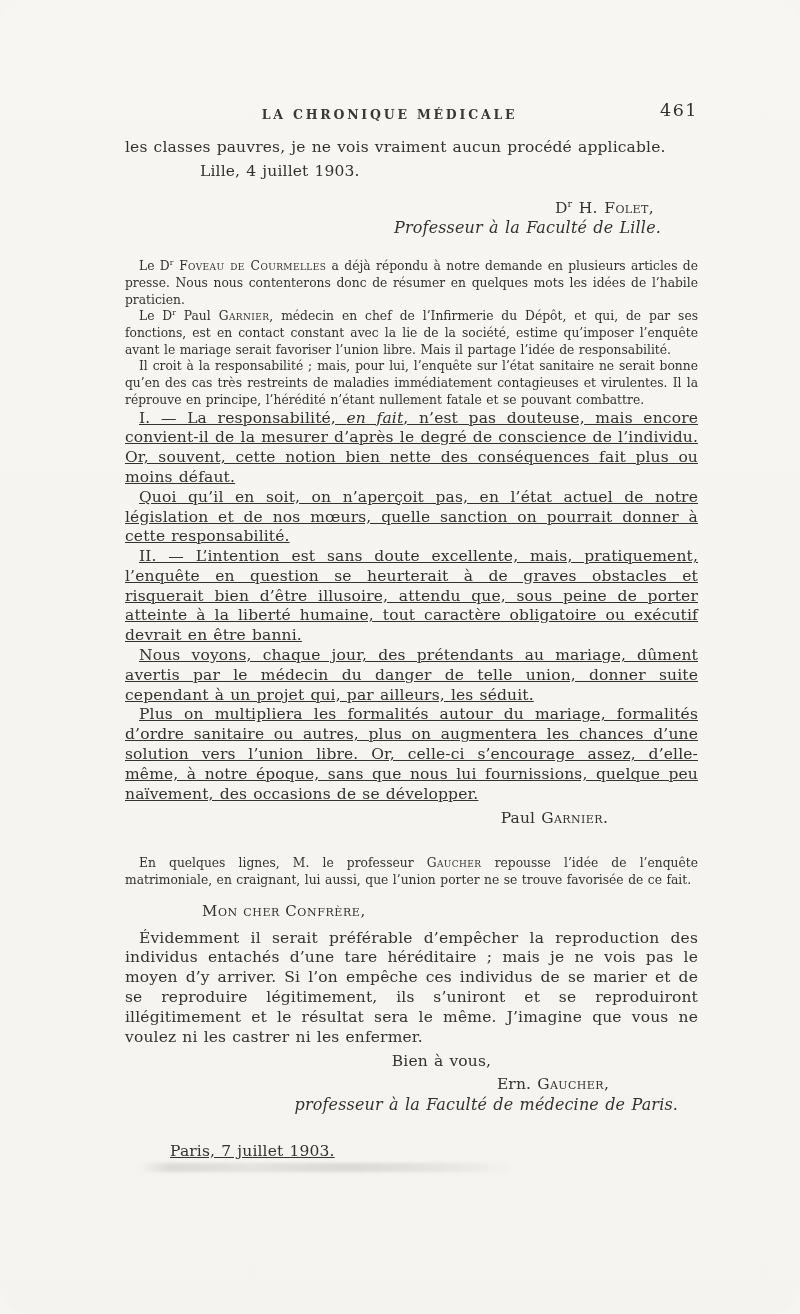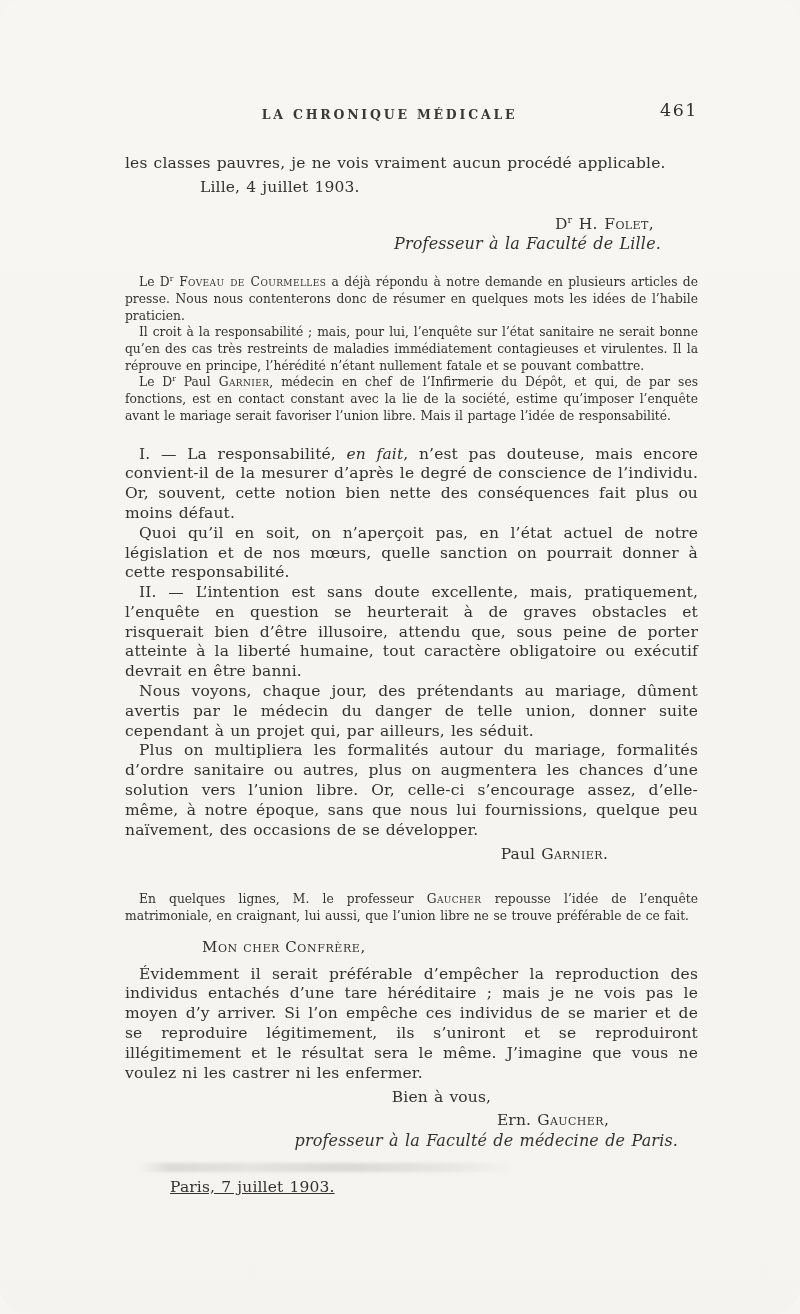--- a/index.html
+++ b/index.html
@@ -59,27 +59,27 @@
     line-height: 16.7px;
     text-align: justify;
     word-spacing: 0.6px;
   }
   .indent { text-indent: 14px; }
   .sc { font-variant: small-caps; letter-spacing: 0.4px; }
   .italic { font-style: italic; }
   sup { font-size: 62%; vertical-align: super; line-height: 0; }
 
   
-  .intro       { margin-top: 28px; }
+  .intro       { margin-top: 12px; }
   .dateline-1  { margin-top: 4px; padding-left: 75px; text-align: left; }
   .sig-right   { text-align: right; }
   .sig1-name   { margin-top: 17px; padding-right: 44px; }
   .sig1-title  { padding-right: 37px; font-size: 16px; }
   .note-a      { margin-top: 20px; }
-  .main-reply  { margin-top: 20px; }
+  .main-reply  { margin-top: 0; text-decoration: underline; }
   .sig2        { margin-top: 5px; padding-right: 90px; }
   .note-b      { margin-top: 26px; }
   .salutation  {
     margin-top: 13px; padding-left: 77px;
     font-size: 15px; letter-spacing: 0.6px;
     text-align: left;
   }
   .letter-body { margin-top: 9px; }
   .closing     { margin-top: 5px; padding-left: 60px; text-align: center; }
   .sig3-name   { margin-top: 3px; padding-right: 89px; }
@@ -116,35 +116,35 @@
     <p class="body-text intro">les classes pauvres, je ne vois vraiment aucun procédé applicable.</p>
 
     <p class="body-text dateline-1">Lille, 4 juillet 1903.</p>
 
     <p class="body-text sig-right sig1-name"><span>D</span><sup>r</sup><span class="sc"> H. Folet,</span></p>
 
     <p class="body-text sig-right italic sig1-title">Professeur à la Faculté de Lille.</p>
 
     <div class="small-text note-a">
       <p class="indent"><span>Le D</span><sup>r</sup><span class="sc"> Foveau de Courmelles</span><span> a déjà répondu à notre demande en plusieurs articles de presse. Nous nous contenterons donc de résumer en quelques mots les idées de l’habile praticien.</span></p>
+      <p class="indent"><span>Le D</span><sup>r</sup><span> Paul </span><span class="sc">Garnier</span><span>, médecin en chef de l’Infirmerie du Dépôt, et qui, de par ses fonctions, est en contact constant avec la lie de la société, estime qu’imposer l’enquête avant le mariage serait favoriser l’union libre. Mais il partage l’idée de responsabilité.</span></p>
       <p class="indent">Il croit à la responsabilité ; mais, pour lui, l’enquête sur l’état sanitaire ne serait bonne qu’en des cas très restreints de maladies immédiatement contagieuses et virulentes. Il la réprouve en principe, l’hérédité n’étant nullement fatale et se pouvant combattre.</p>
-      <p class="indent"><span>Le D</span><sup>r</sup><span> Paul </span><span class="sc">Garnier</span><span>, médecin en chef de l’Infirmerie du Dépôt, et qui, de par ses fonctions, est en contact constant avec la lie de la société, estime qu’imposer l’enquête avant le mariage serait favoriser l’union libre. Mais il partage l’idée de responsabilité.</span></p>
     </div>
 
     <div class="body-text main-reply">
       <p class="indent"><span>I. — La responsabilité, </span><span class="italic">en fait</span><span>, n’est pas douteuse, mais encore convient-il de la mesurer d’après le degré de conscience de l’individu. Or, souvent, cette notion bien nette des conséquences fait plus ou moins défaut.</span></p>
       <p class="indent">Quoi qu’il en soit, on n’aperçoit pas, en l’état actuel de notre législation et de nos mœurs, quelle sanction on pourrait donner à cette responsabilité.</p>
       <p class="indent">II. — L’intention est sans doute excellente, mais, pratiquement, l’enquête en question se heurterait à de graves obstacles et risquerait bien d’être illusoire, attendu que, sous peine de porter atteinte à la liberté humaine, tout caractère obligatoire ou exécutif devrait en être banni.</p>
       <p class="indent">Nous voyons, chaque jour, des prétendants au mariage, dûment avertis par le médecin du danger de telle union, donner suite cependant à un projet qui, par ailleurs, les séduit.</p>
       <p class="indent">Plus on multipliera les formalités autour du mariage, formalités d’ordre sanitaire ou autres, plus on augmentera les chances d’une solution vers l’union libre. Or, celle-ci s’encourage assez, d’elle-même, à notre époque, sans que nous lui fournissions, quelque peu naïvement, des occasions de se développer.</p>
     </div>
 
     <p class="body-text sig-right sig2"><span>Paul </span><span class="sc">Garnier</span><span>.</span></p>
 
-    <p class="small-text indent note-b"><span>En quelques lignes, M. le professeur </span><span class="sc">Gaucher</span><span> repousse l’idée de l’enquête matrimoniale, en craignant, lui aussi, que l’union libre ne se trouve préférable de ce fait.</span></p>
+    <p class="small-text indent note-b"><span>En quelques lignes, M. le professeur </span><span class="sc">Gaucher</span><span> repousse l’idée de l’enquête matrimoniale, en craignant, lui aussi, que l’union porter ne se trouve favorisée de ce fait.</span></p>
 
     <p class="salutation sc">Mon cher Confrère,</p>
 
     <p class="body-text indent letter-body">Évidemment il serait préférable d’empêcher la reproduction des individus entachés d’une tare héréditaire ; mais je ne vois pas le moyen d’y arriver. Si l’on empêche ces individus de se marier et de se reproduire légitimement, ils s’uniront et se reproduiront illégitimement et le résultat sera le même. J’imagine que vous ne voulez ni les castrer ni les enfermer.</p>
 
     <p class="body-text closing">Bien à vous,</p>
 
     <p class="body-text sig-right sig3-name"><span>Ern. </span><span class="sc">Gaucher</span><span>,</span></p>
 
     <p class="body-text sig-right italic sig3-title">professeur à la Faculté de médecine de Paris.</p>

